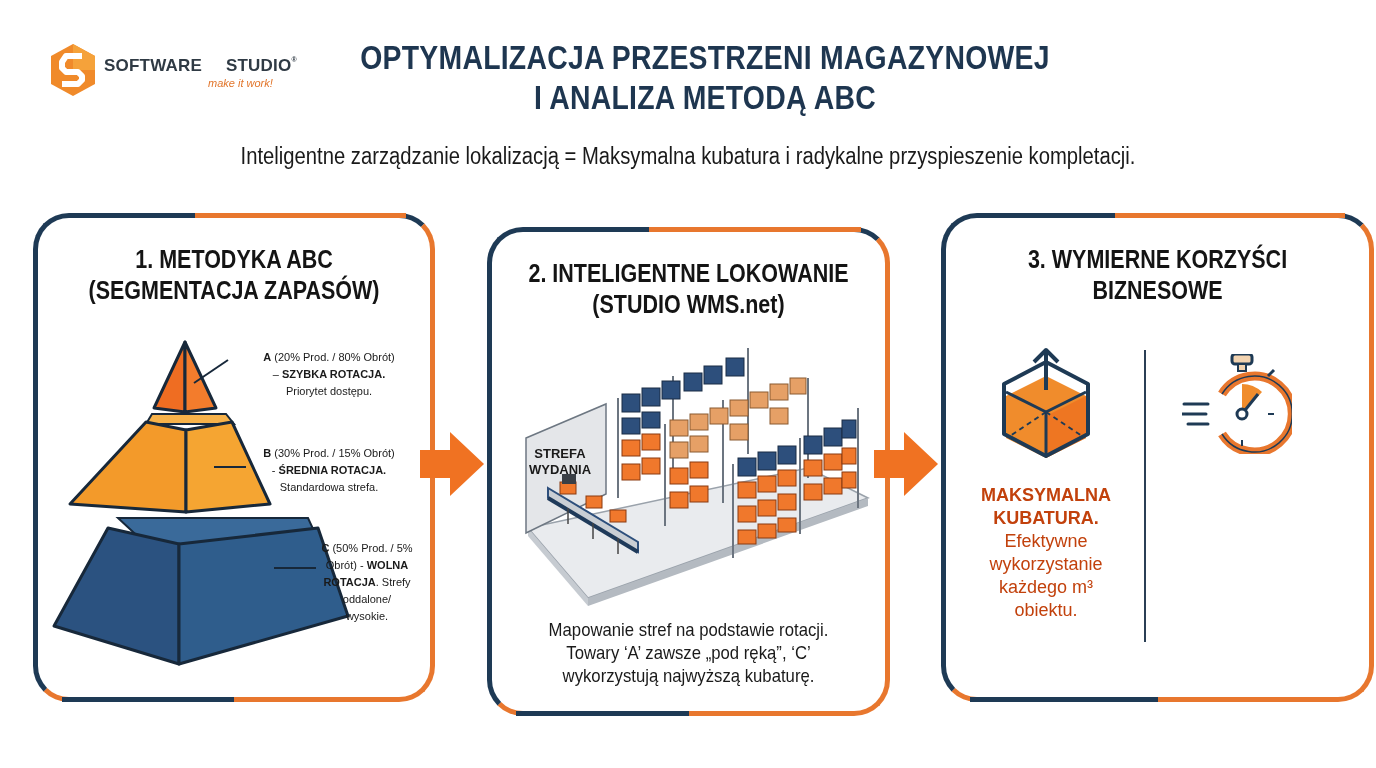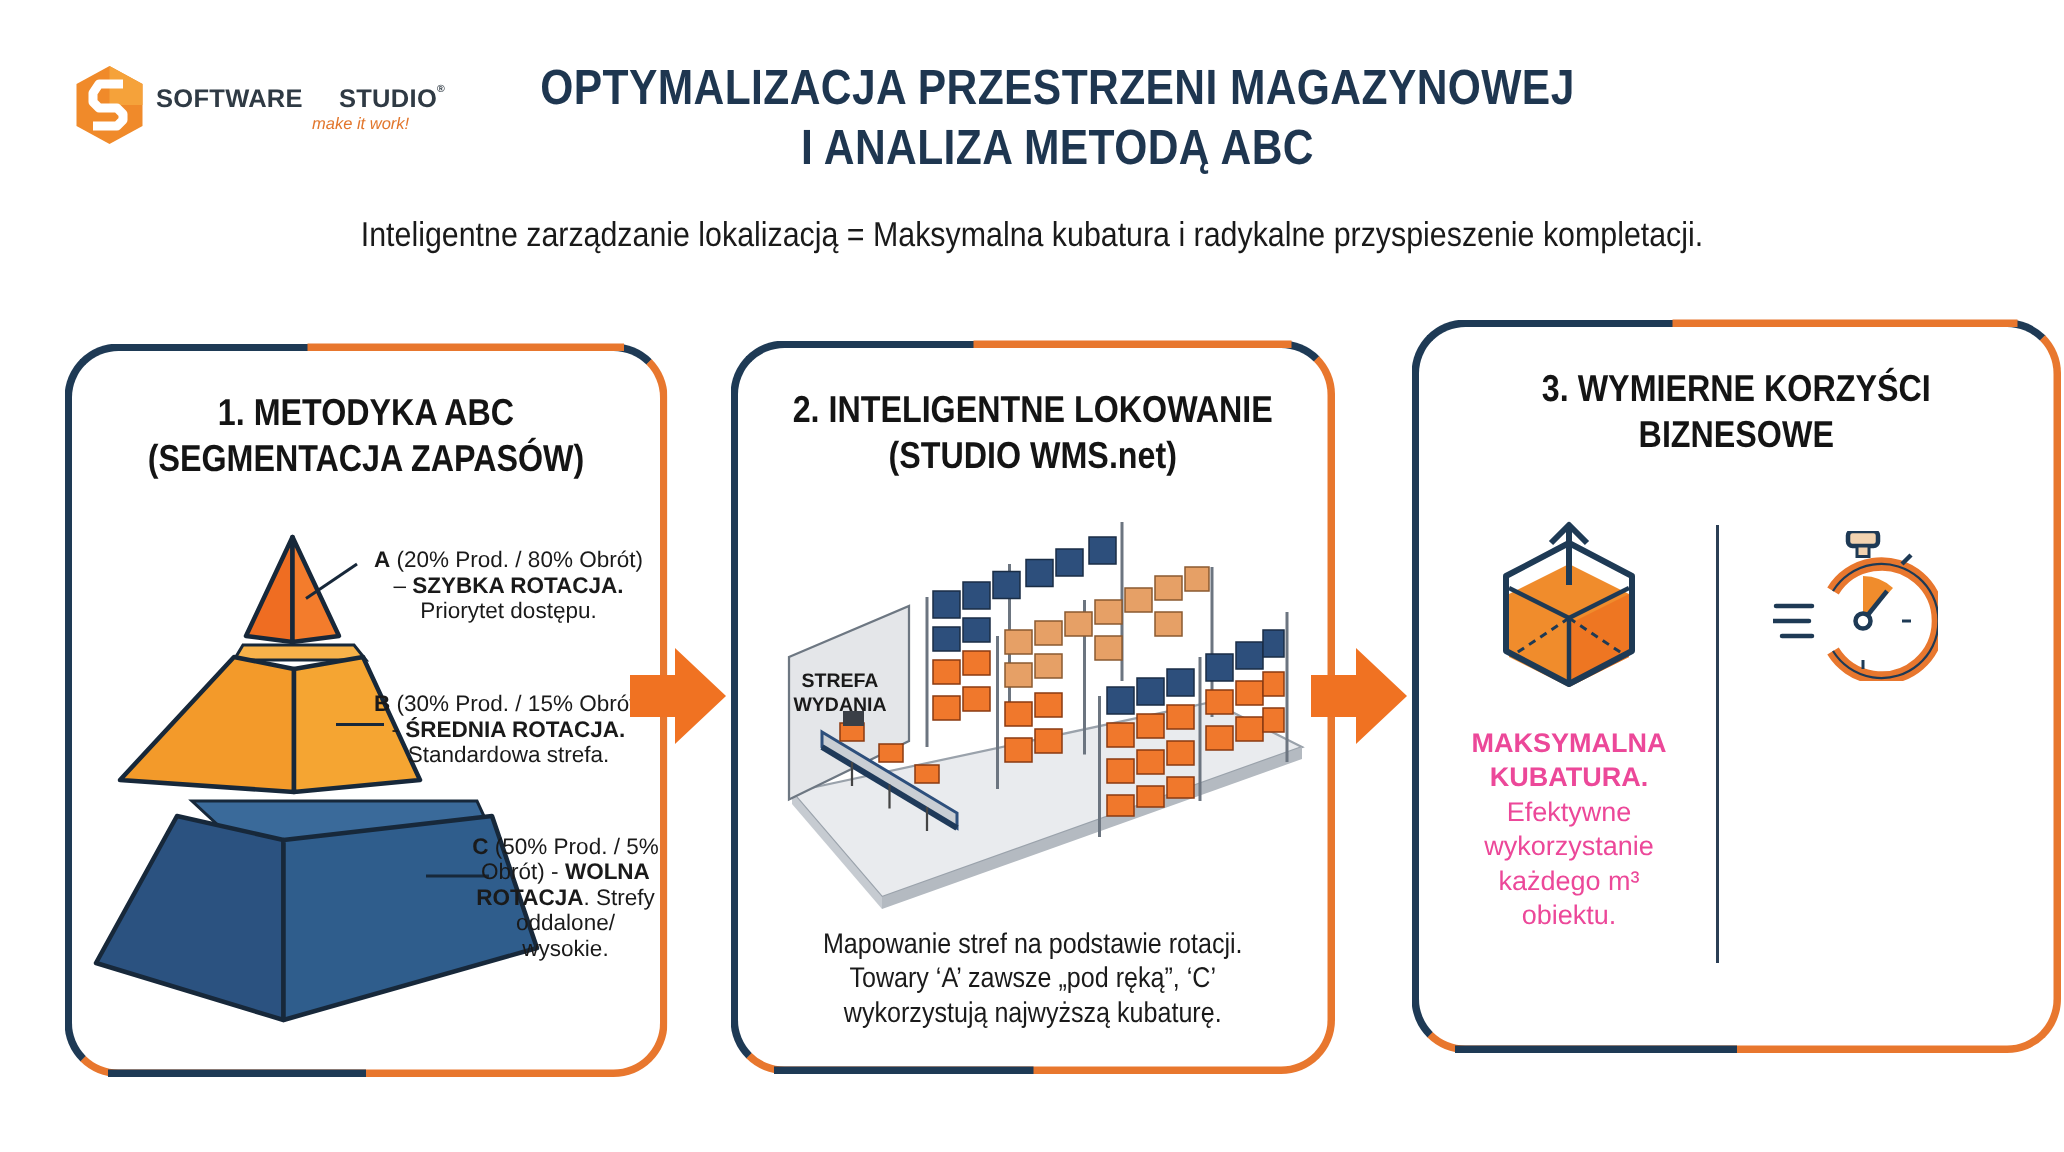--- a/index.html
+++ b/index.html
@@ -18,38 +18,38 @@
            transform: scaleX(0.86); transform-origin: center top; }
   .title div { white-space: nowrap; }
 
   .subtitle { position: absolute; left: 100px; top: 143px; width: 1176px; text-align: center;
               font-size: 23px; color: #1a1a1a; white-space: nowrap; transform: scaleX(0.88); transform-origin: center top; }
 
   .card { position: absolute; top: 213px; height: 489px; border-radius: 36px;
           border: 5px solid; border-color: #1e3a55 #e8772e #e8772e #1e3a55; background: #fff; }
   .card::before { content: ""; position: absolute; left: 40%; right: 24px; top: -5px; height: 5px; background: #e8772e; }
   .card::after  { content: ""; position: absolute; left: 24px; width: calc(50% - 24px); bottom: -5px; height: 5px; background: #1e3a55; }
-  .card1 { left: 43px; width: 402px; margin-top: 16px; }
+  .card1 { left: 33px; width: 402px; }
   .card2 { left: 487px; width: 403px; margin-top: 14px; }
   .card3 { left: 941px; width: 433px; }
 
   .card-title { position: absolute; left: 0; right: 0; top: 26px; text-align: center; font-weight: bold;
                 font-size: 25px; line-height: 31px; color: #141414; transform: scaleX(0.86); transform-origin: center top; white-space: nowrap; }
 
   .arrow { position: absolute; }
   .arrow1 { left: 418px; top: 430px; }
   .arrow2 { left: 872px; top: 430px; }
 
-  .lbl { position: absolute; font-size: 15px; line-height: 17px; color: #1a1a1a; text-align: center; }
+  .lbl { position: absolute; font-size: 11px; line-height: 17px; color: #1a1a1a; text-align: center; }
   .lbl b { font-weight: bold; }
 
   .c2-desc { position: absolute; left: 0; right: 0; top: 386px; text-align: center; font-size: 19px; line-height: 23px;
              color: #1a1a1a; transform: scaleX(0.88); transform-origin: center top; }
 
-  .benefit { position: absolute; top: 266px; width: 180px; text-align: center; font-size: 18px; line-height: 23px; color: #ec4899; }
+  .benefit { position: absolute; top: 266px; width: 180px; text-align: center; font-size: 18px; line-height: 23px; color: #c2410c; }
   .benefit .bt { font-weight: bold; }
   .divider { position: absolute; left: 198px; top: 132px; width: 2px; height: 292px; background: #2b3f55; }
 </style>
 </head>
 <body>
 
 <div class="logo">
   <svg class="logo-mark" width="50" height="56" viewBox="0 0 50 56">
     <polygon points="25,2 47,14 47,42 25,54 3,42 3,14" fill="#f08a2a"></polygon>
     <polygon points="25,2 47,14 47,28 25,28" fill="#f5a23a"></polygon>

